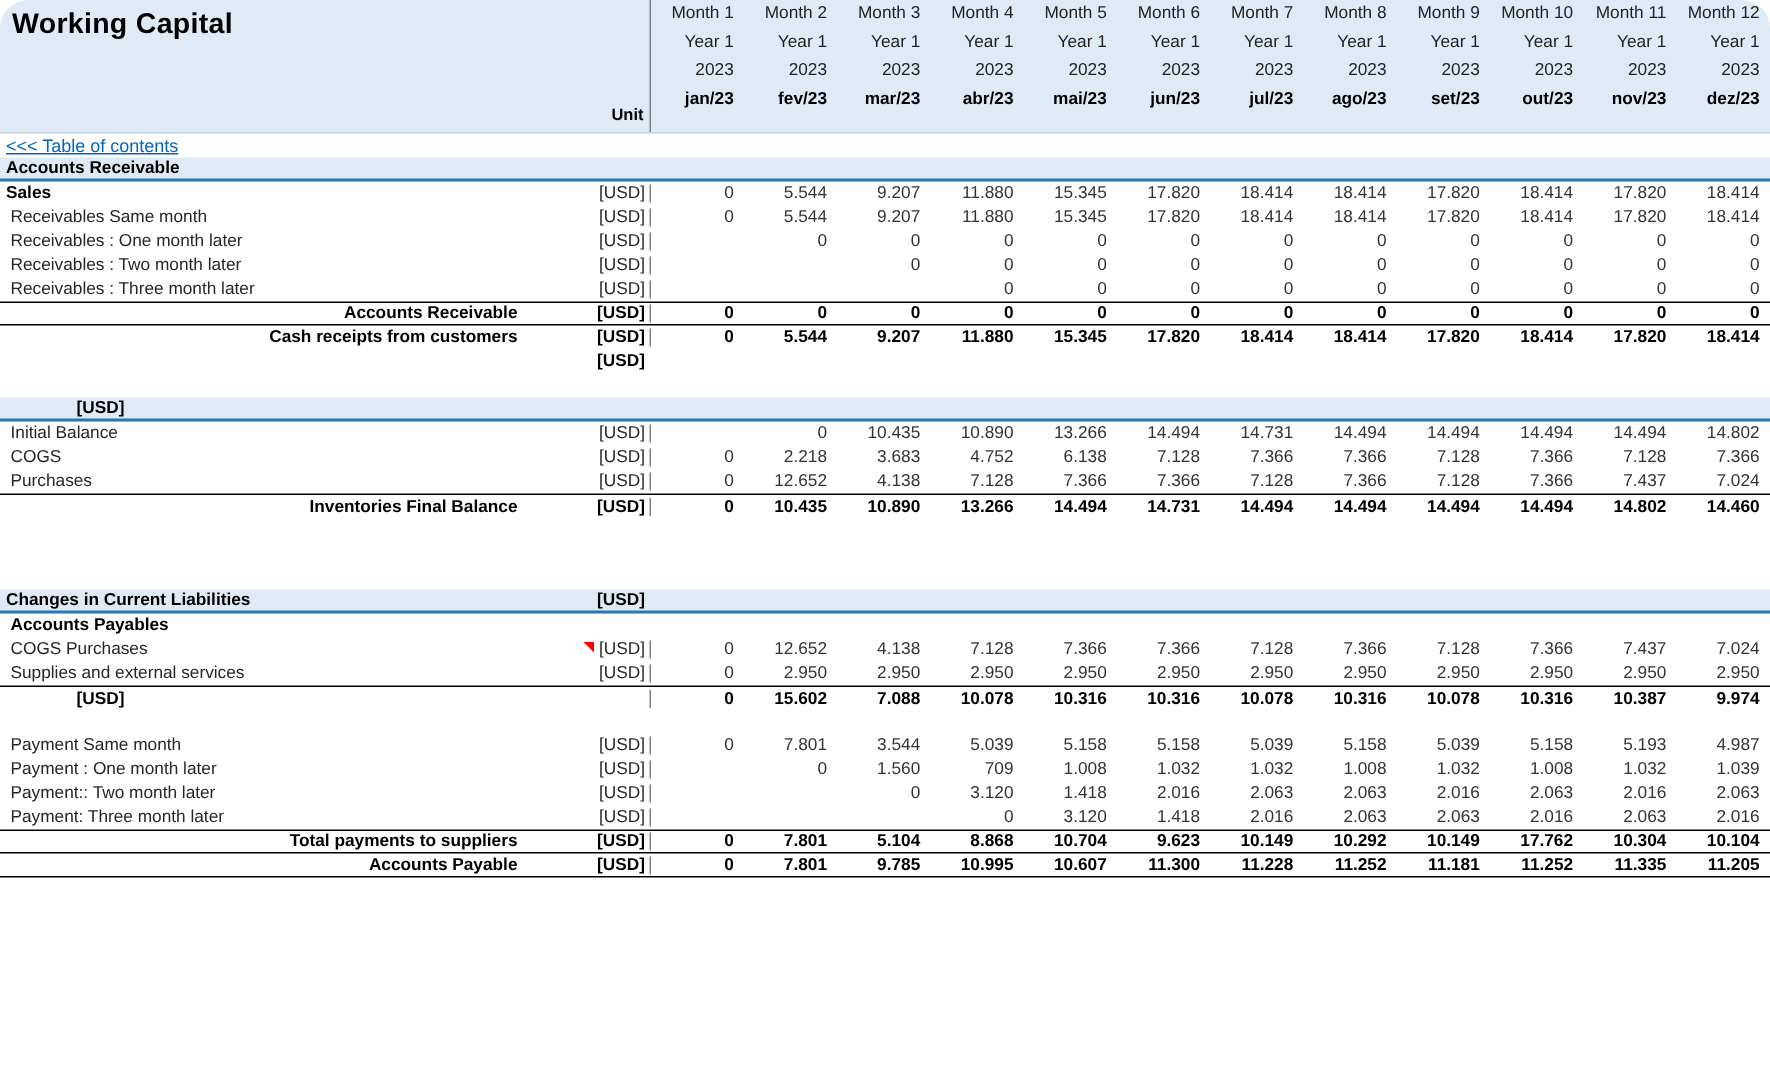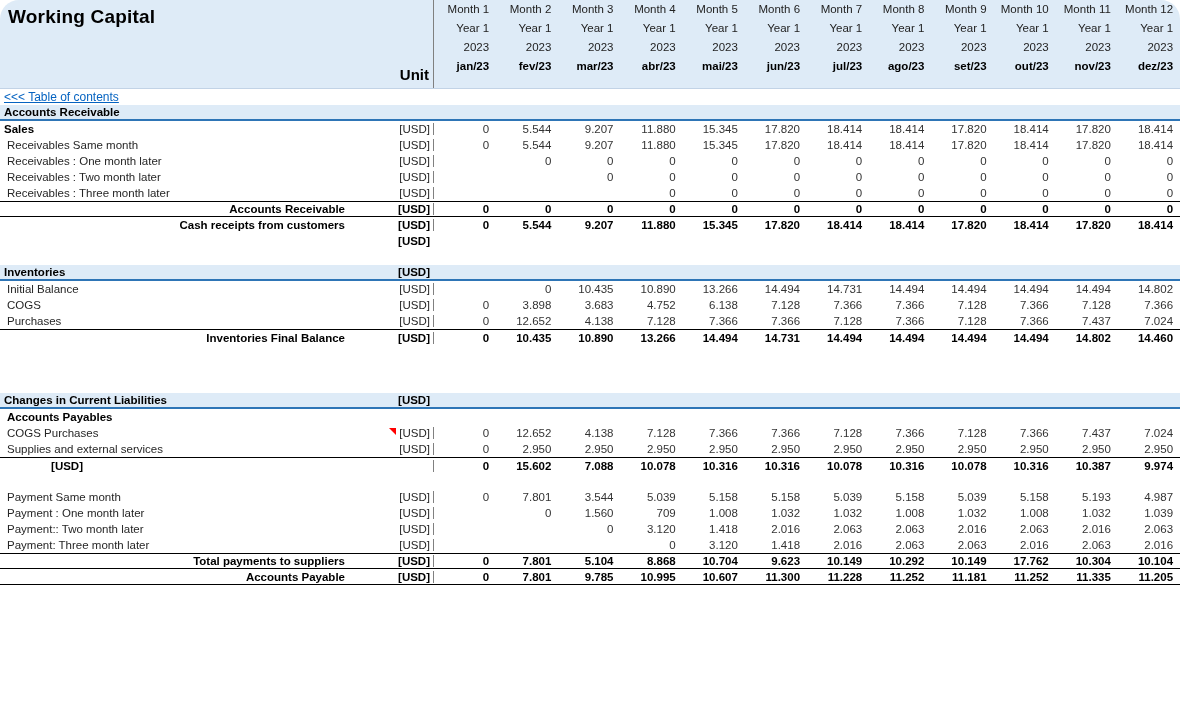--- a/index.html
+++ b/index.html
@@ -4,21 +4,21 @@
 <style>
   html,body{margin:0;padding:0;background:#fff;}
   .sheet{
     width:1180px;height:712px;position:relative;overflow:hidden;
     font-family:"Liberation Sans", sans-serif;color:#262626;background:#fff;border-radius:19px;
   }
   
   .hdr{height:89px;background:#DEEBF7;display:flex;box-sizing:border-box;border-bottom:1px solid #c2d3e6;}
   .hdr-left{flex:0 0 433px;position:relative;}
   .title{font-size:19px;font-weight:bold;color:#000;padding:6px 0 0 8px;letter-spacing:.2px;}
-  .unit-label{position:absolute;right:4px;bottom:5px;font-weight:bold;font-size:15px;color:#000;}
+  .unit-label{position:absolute;right:4px;bottom:5px;font-weight:bold;font-size:11px;color:#000;}
   .months{flex:1;display:flex;border-left:1px solid #808080;}
   .mcol{flex:1;display:flex;flex-direction:column;padding-top:0;box-sizing:border-box;}
   .mline{text-align:right;padding-right:7px;font-size:11.5px;line-height:19px;color:#222;white-space:nowrap;}
   .mline.bold{font-weight:bold;color:#000;}
   
   .body{position:relative;}
   .row{height:16px;display:flex;align-items:center;font-size:11.5px;box-sizing:border-box;}
   .row.bt{border-top:1px solid #000;}
   .row.bb{border-bottom:1px solid #000;}
   .row.section{background:#DEEBF7;border-bottom:2px solid #2E75B6;}
@@ -335,21 +335,20 @@
           <div class="cell-val"></div>
           <div class="cell-val"></div>
           <div class="cell-val"></div>
           <div class="cell-val"></div>
           <div class="cell-val"></div>
           <div class="cell-val"></div>
         </div>
       </div>
       <div class="row section">
         <div class="left">
-          <div class="cell-label bold">Inventories</div>
           <div class="cell-unit bold"><span>[USD]</span></div>
         </div>
         <div class="vals">
           <div class="cell-val"></div>
           <div class="cell-val"></div>
           <div class="cell-val"></div>
           <div class="cell-val"></div>
           <div class="cell-val"></div>
           <div class="cell-val"></div>
           <div class="cell-val"></div>
@@ -380,21 +379,21 @@
           <div class="cell-val">14.802</div>
         </div>
       </div>
       <div class="row data">
         <div class="left">
           <div class="cell-label indent">COGS</div>
           <div class="cell-unit"><span>[USD]</span></div>
         </div>
         <div class="vals">
           <div class="cell-val">0</div>
-          <div class="cell-val">3.898</div>
+          <div class="cell-val">2.218</div>
           <div class="cell-val">3.683</div>
           <div class="cell-val">4.752</div>
           <div class="cell-val">6.138</div>
           <div class="cell-val">7.128</div>
           <div class="cell-val">7.366</div>
           <div class="cell-val">7.366</div>
           <div class="cell-val">7.128</div>
           <div class="cell-val">7.366</div>
           <div class="cell-val">7.128</div>
           <div class="cell-val">7.366</div>

